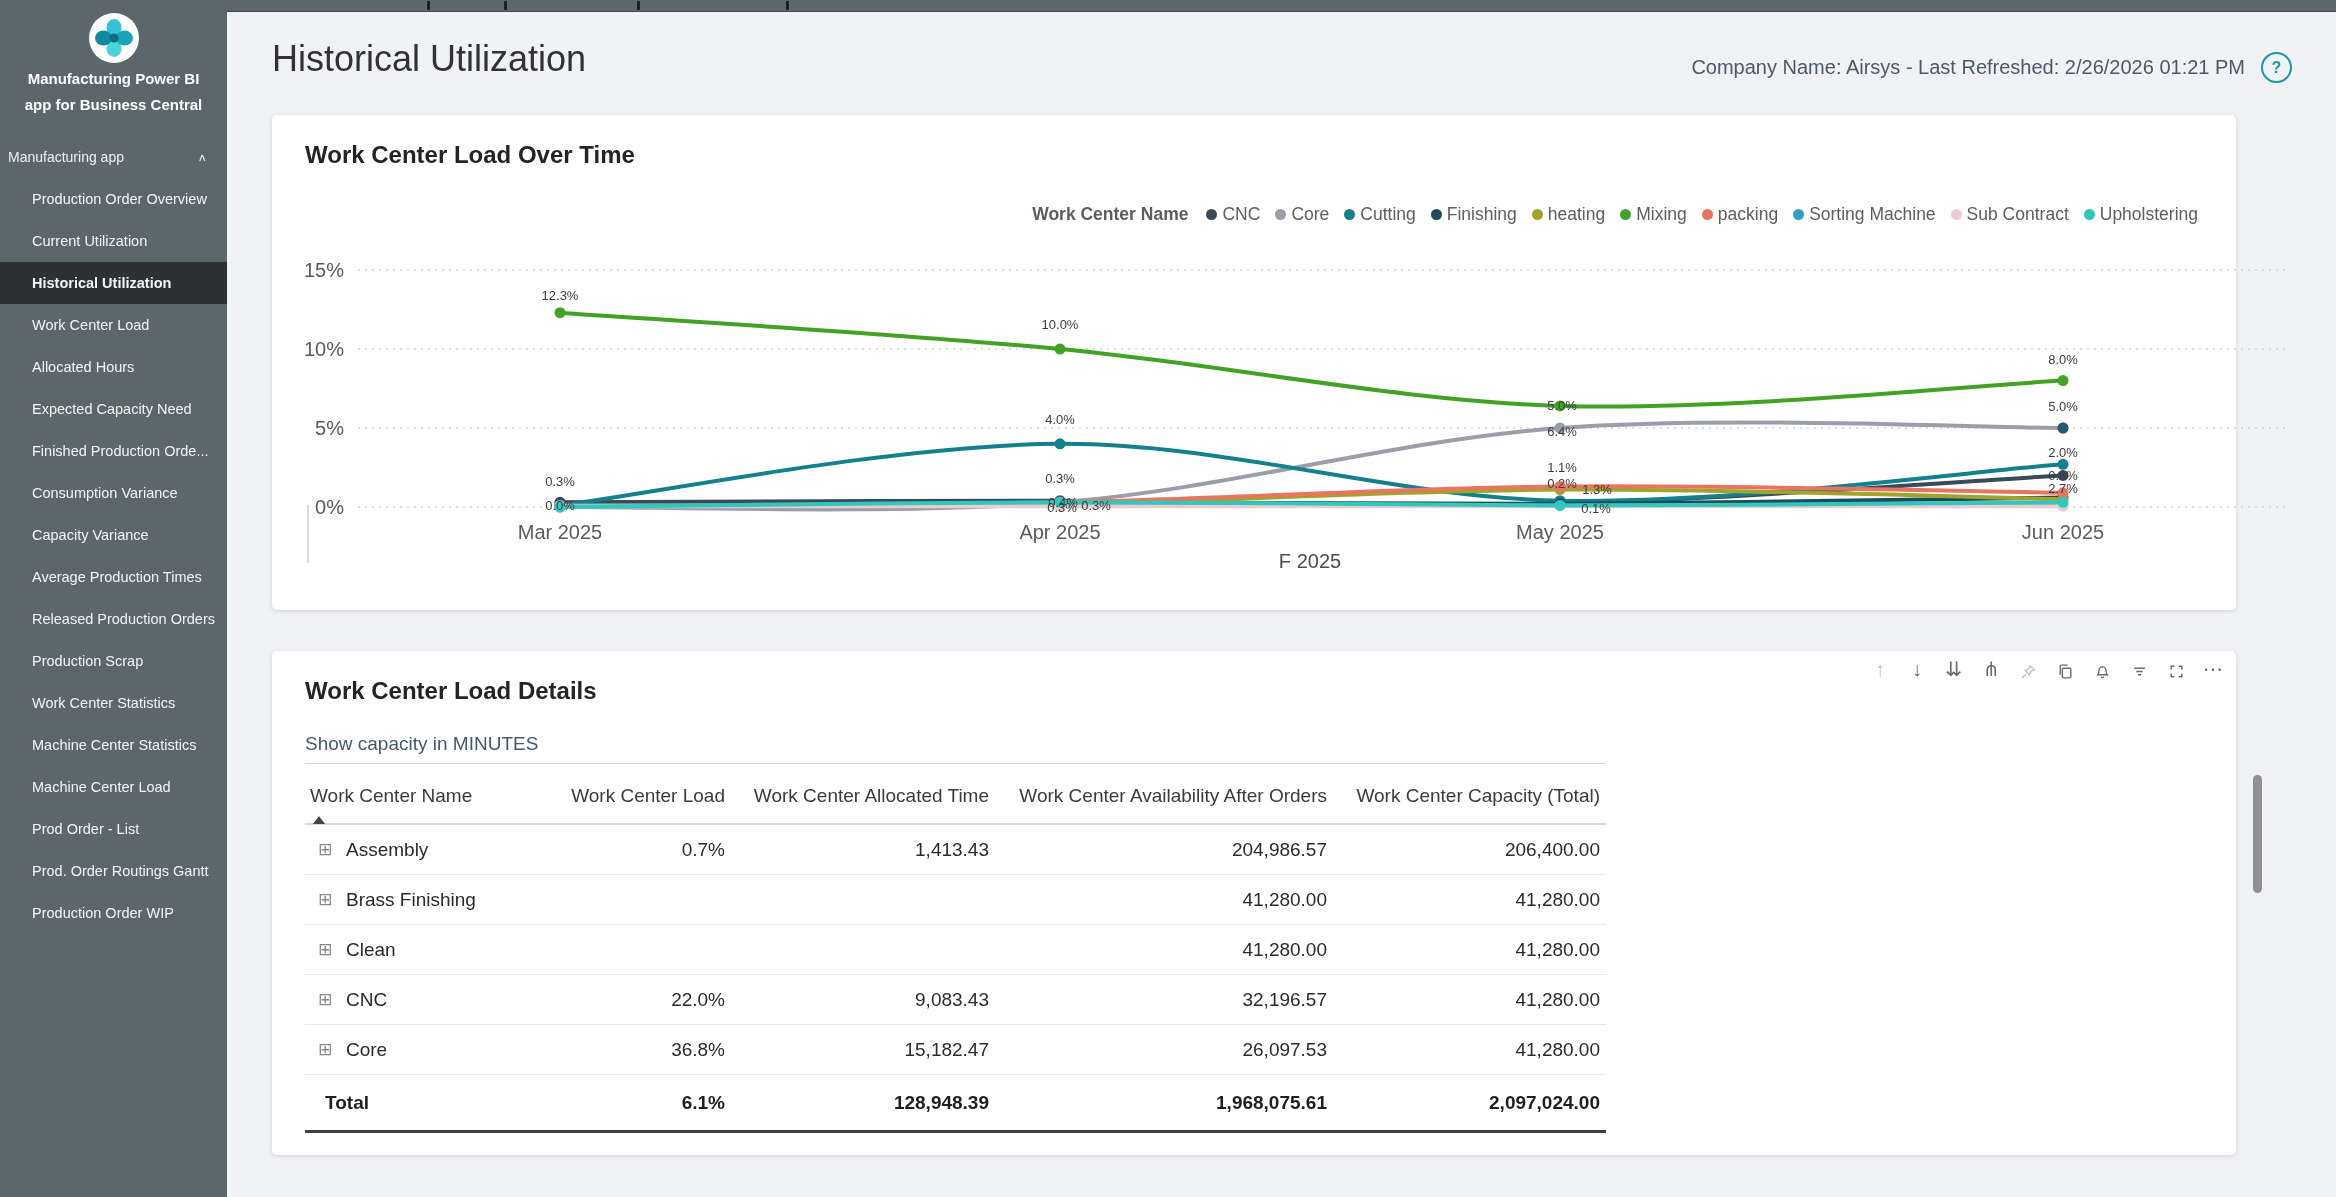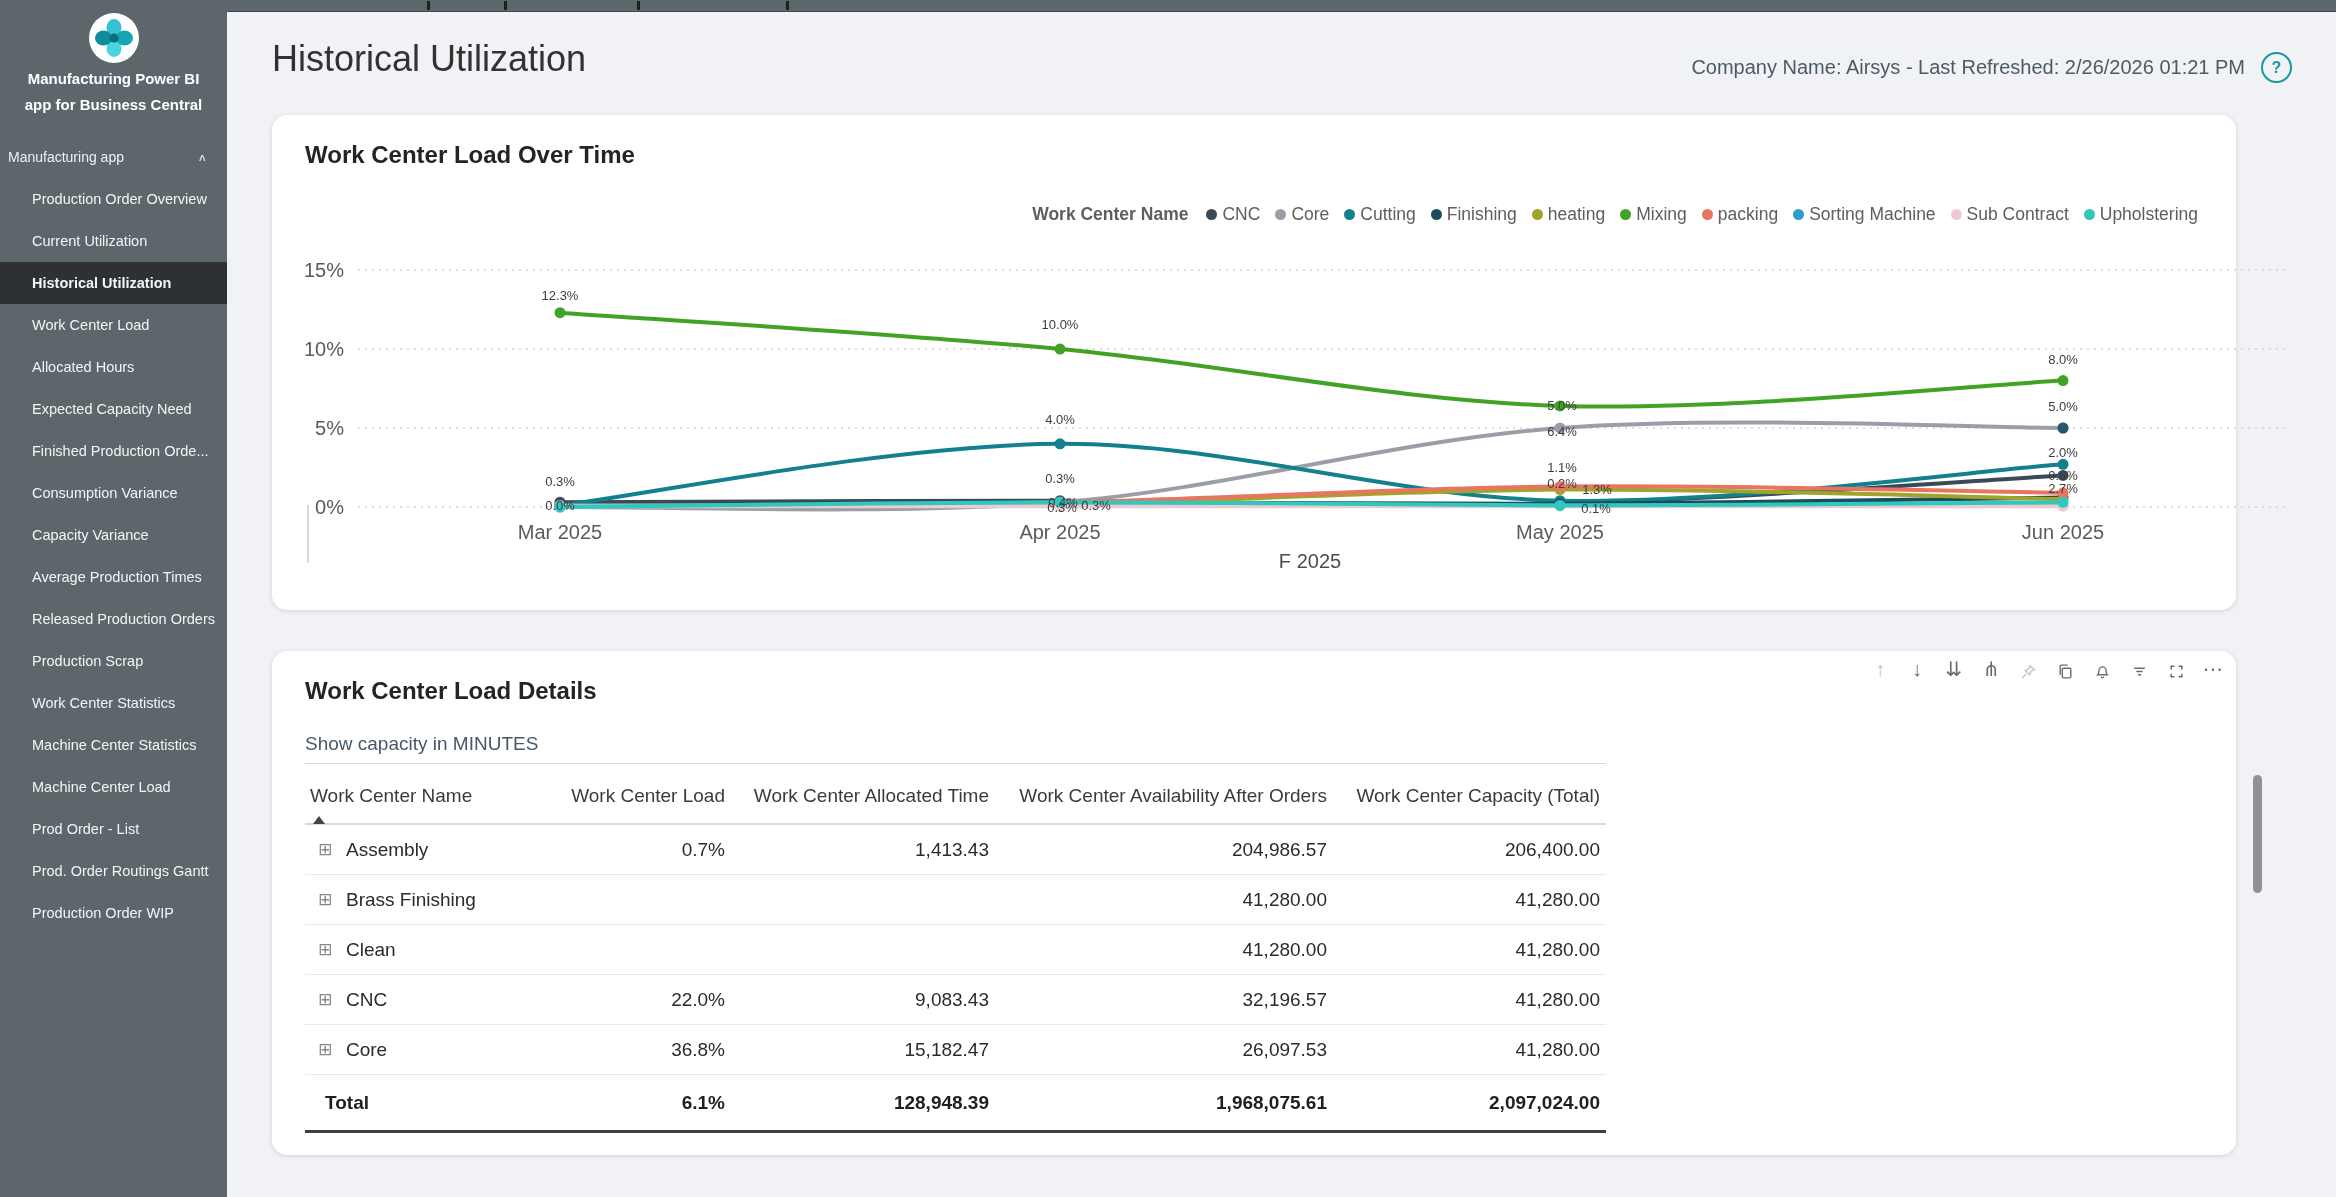--- a/index.html
+++ b/index.html
@@ -21,21 +21,21 @@
   .nav{margin-top:6px;}
   .nav-item{height:42px;line-height:42px;padding-left:32px;font-size:14.5px;color:#f3f5f5;white-space:nowrap;overflow:hidden;cursor:pointer;}
   .nav-item.active{background:#2d3134;font-weight:700;}
   
   .page-title{position:absolute;left:272px;top:38px;font-size:36px;color:#323232;z-index:2;}
   .head-right{position:absolute;right:44px;top:52px;display:flex;align-items:center;gap:16px;z-index:2;}
   .company-info{font-size:20px;color:#4c5a66;}
   .help-icon{width:27px;height:27px;border:2px solid #1898a0;border-radius:50%;color:#1898a0;
      font-size:16px;font-weight:700;display:flex;align-items:center;justify-content:center;cursor:pointer;}
   
-  .card{position:absolute;left:272px;width:1964px;background:#fff;border-radius:15px;box-shadow:0 1px 5px rgba(0,0,0,.13);}
+  .card{position:absolute;left:272px;width:1964px;background:#fff;border-radius:5px;box-shadow:0 1px 5px rgba(0,0,0,.13);}
   #chart-card{top:115px;height:495px;}
   #table-card{top:651px;height:504px;}
   .card-title{position:absolute;left:33px;top:26px;font-size:24px;font-weight:600;color:#252423;}
   
   .legend{position:absolute;right:38px;top:89px;display:flex;align-items:center;gap:15px;}
   .legend-title{font-size:17.5px;font-weight:600;color:#605e5c;margin-right:3px;}
   .legend-item{display:flex;align-items:center;gap:5px;cursor:pointer;}
   .legend-dot{width:11px;height:11px;border-radius:50%;}
   .legend-label{font-size:17.5px;color:#605e5c;}
   #chart-area{position:absolute;left:0;top:0;width:2024px;height:480px;}

